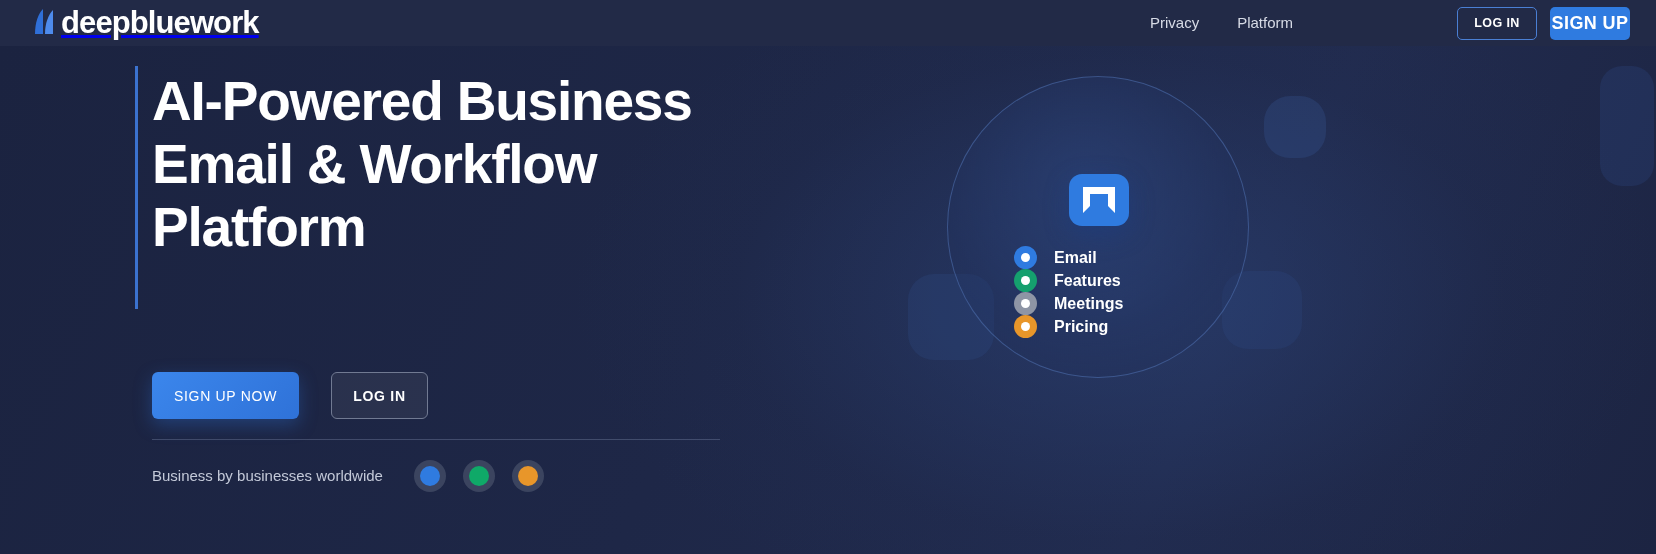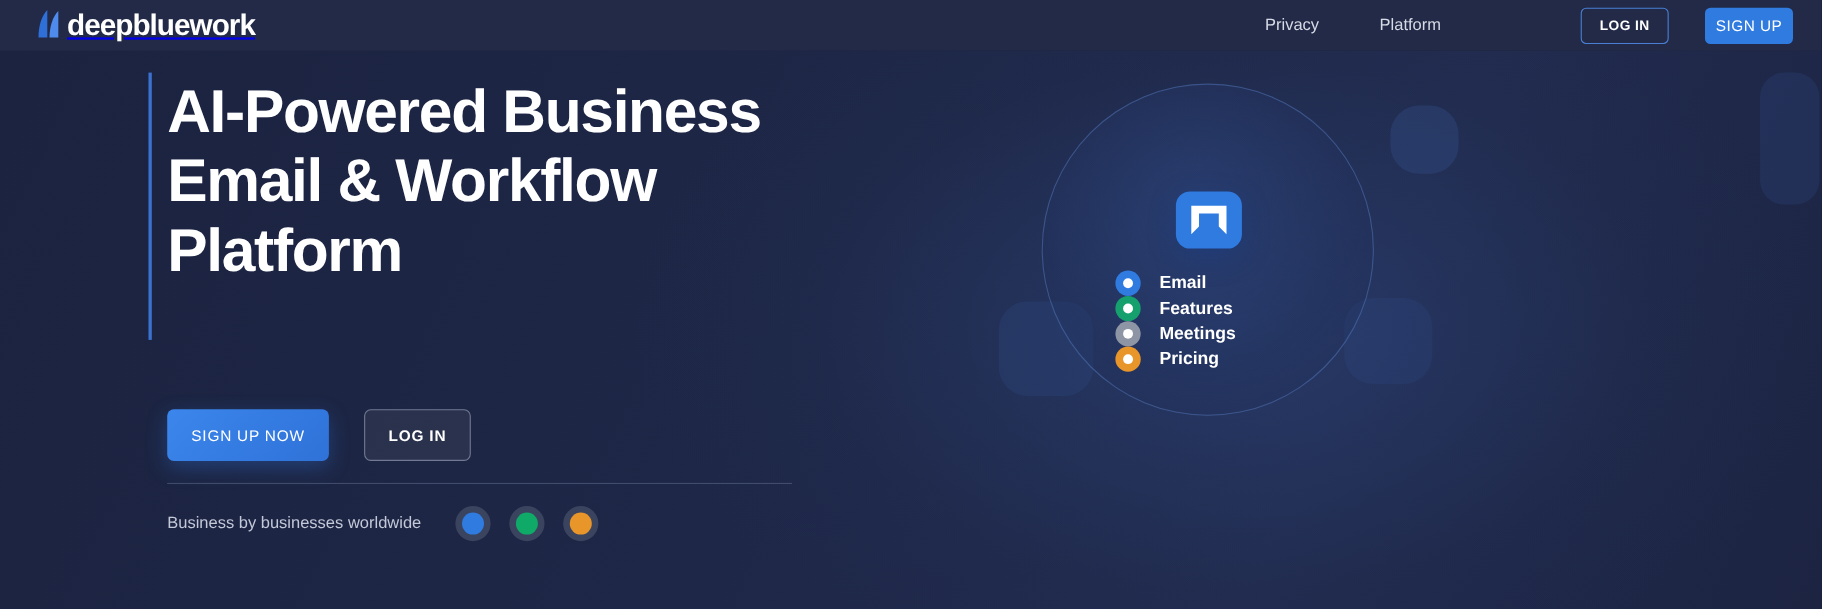--- a/index.html
+++ b/index.html
@@ -35,35 +35,35 @@
   .brand {
     position: absolute;
     left: 32px;
     top: 3px;
     display: flex;
     align-items: center;
     height: 40px;
   }
   .brand-mark { width: 26px; height: 30px; display: block; margin-right: 3px; }
   .brand-name {
-    font-size: 27px;
+    font-size: 31px;
     font-weight: bold;
     color: #ffffff;
     letter-spacing: -0.9px;
     line-height: 30px;
   }
 
   .nav-links {
     position: absolute;
     left: 1150px;
     top: 0;
     height: 46px;
     display: flex;
     align-items: center;
-    gap: 55px;
+    gap: 38px;
   }
   .nav-link {
     font-size: 15px;
     color: #d7dbe6;
     text-decoration: none;
     line-height: 46px;
   }
 
   .nav-actions {
     position: absolute;
@@ -87,26 +87,25 @@
     font-family: "Liberation Sans", sans-serif;
     cursor: pointer;
   }
   .btn-nav-signup {
     width: 80px;
     height: 33px;
     border: none;
     border-radius: 5px;
     background: #2f7be0;
     color: #ffffff;
-    font-size: 14px;
-    font-weight: normal;
+    font-size: 18px;
+    font-weight: bold;
     letter-spacing: 0.4px;
     font-family: "Liberation Sans", sans-serif;
     cursor: pointer;
-    margin-left: 20px;
   }
 
   
   .hero {
     position: absolute;
     top: 46px; left: 0;
     width: 1656px;
     height: 508px;
     background:
       radial-gradient(ellipse 700px 440px at 1120px 250px, rgba(45,70,125,0.55) 0%, rgba(35,52,95,0.12) 55%, rgba(29,36,64,0) 78%),

